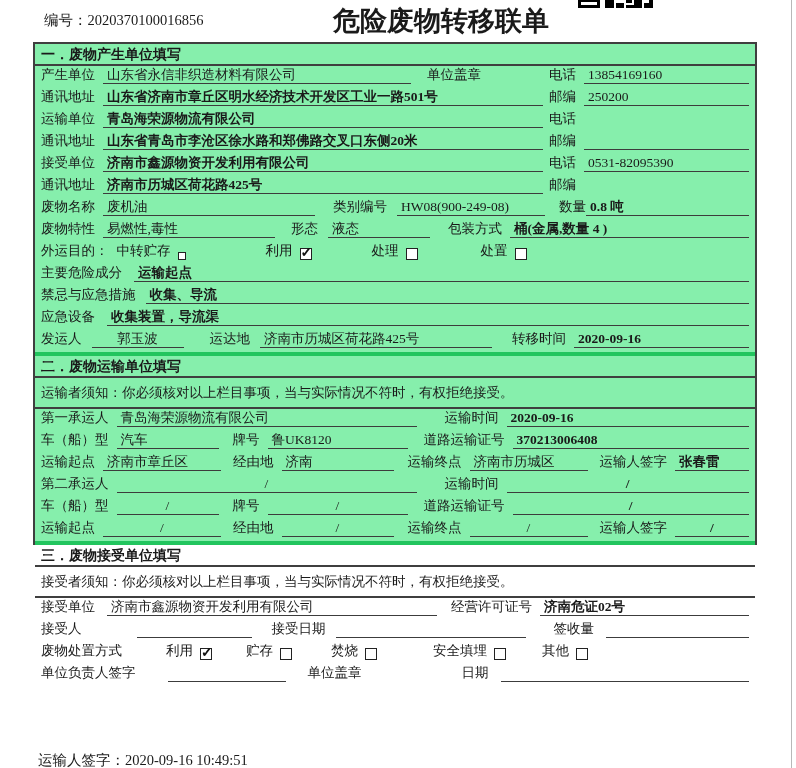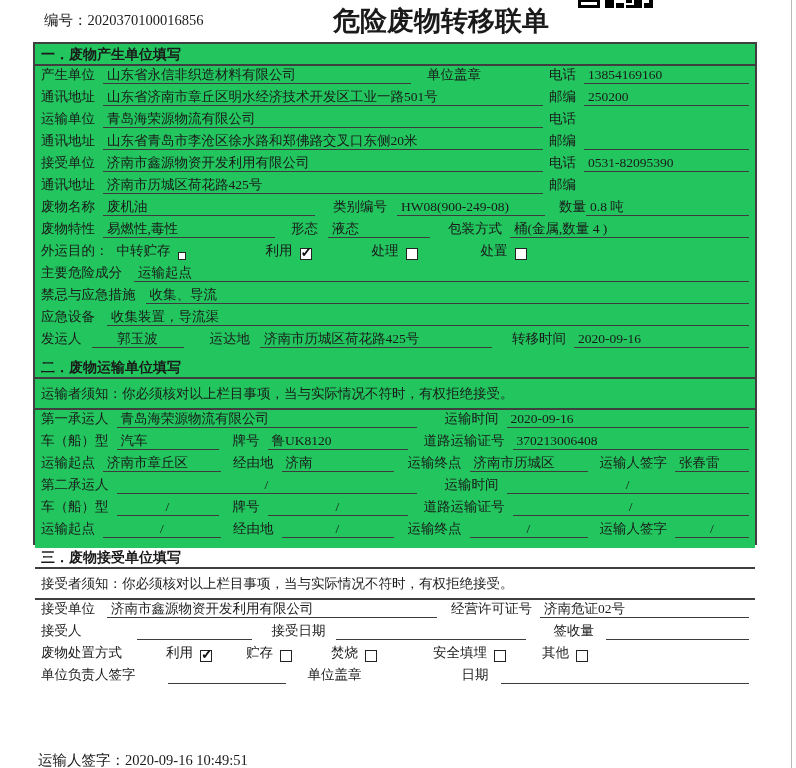--- a/index.html
+++ b/index.html
@@ -7,36 +7,36 @@
               font-family:"Liberation Serif","DejaVu Serif",serif; color:#1a1a1a; }
   .doc { position:relative; width:796px; height:768px; }
 
   .doc-no { position:absolute; left:44px; top:11px; font-size:14.5px; white-space:nowrap; }
   .doc-title { position:absolute; left:333px; top:3px; font-size:27px; font-weight:bold;
                font-family:"Liberation Sans","DejaVu Sans",sans-serif; white-space:nowrap; }
   .qr-frag { position:absolute; left:578px; top:0; }
   .page-edge { position:absolute; right:4px; top:0; width:1px; height:768px; background:#b8b8b8; }
 
   .form-table { position:absolute; left:33px; top:42px; width:724px; height:503px;
-                border:2px solid #3f3f3f; background:#22c55e; display:flex; flex-direction:column; }
+                border:2px solid #3f3f3f; background:#86efac; display:flex; flex-direction:column; }
 
   .band { flex:0 0 22px; display:flex; align-items:center; padding:1px 6px 0 6px;
           font-weight:bold; font-size:14px; border-bottom:2px solid #3f3f3f;
           font-family:"Liberation Sans","DejaVu Sans",sans-serif; }
-  .band.mid { border-top:6px solid #22c55e; flex-basis:26px; }
+  .band.mid { border-top:4px solid #22c55e; flex-basis:26px; }
 
   .notice { flex:0 0 31px; display:flex; align-items:center; padding:0 6px;
             border-bottom:2px solid #3f3f3f; font-size:13.5px; }
 
   .row { flex:1 1 24px; display:flex; align-items:flex-end; padding:0 6px 4px 6px;
          font-size:13.5px; }
   .lb { white-space:nowrap; flex:0 0 auto; }
   .v  { border-bottom:1px solid #3c3c3c; height:18px; padding:0 4px; white-space:nowrap;
         overflow:hidden; line-height:18px; flex:0 0 auto; }
-  .f1 { flex:1 1 auto; }
+  .f1 { flex:1 1 auto;font-weight:bold; }
   .c  { text-align:center; }
   .sp { flex:1 1 auto; }
   .rg { flex:0 0 200px; display:flex; align-items:flex-end; }
   .rg .lb { margin-right:8px; }
   .rg .v { flex:1 1 auto; }
 
   .box { display:inline-block; width:12px; height:12px; border:1.5px solid #222;
          margin-left:7px; position:relative; vertical-align:-1px; background:#fff; }
   .box.small { width:8px; height:8px; vertical-align:0; }
   .box.checked::after { content:"✓"; position:absolute; left:0; top:-5px;

